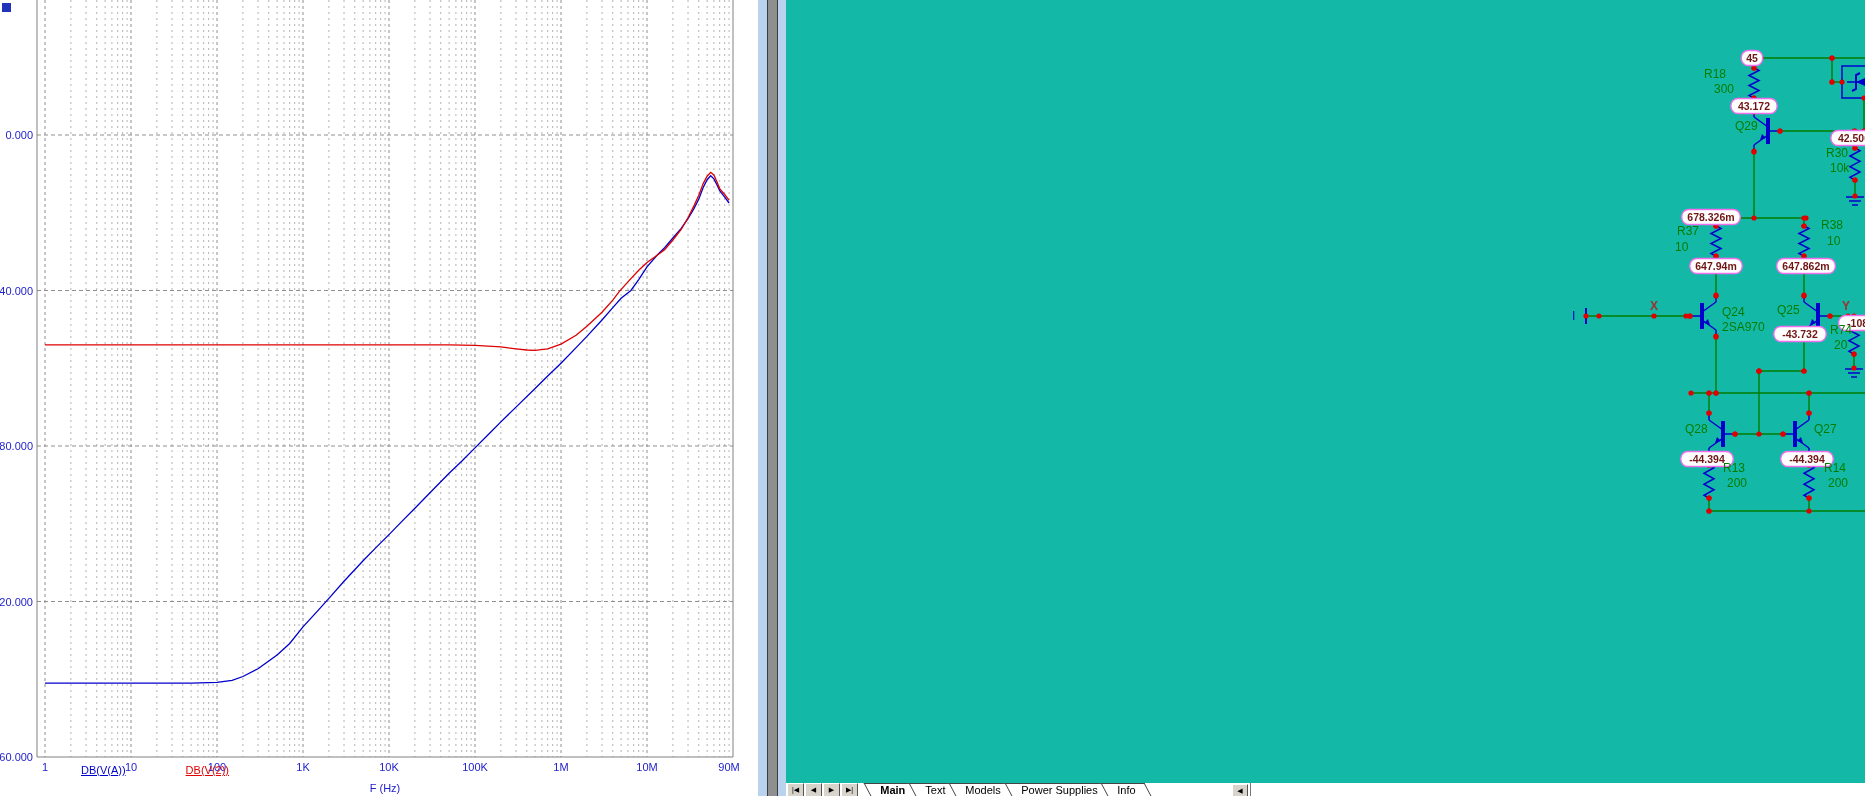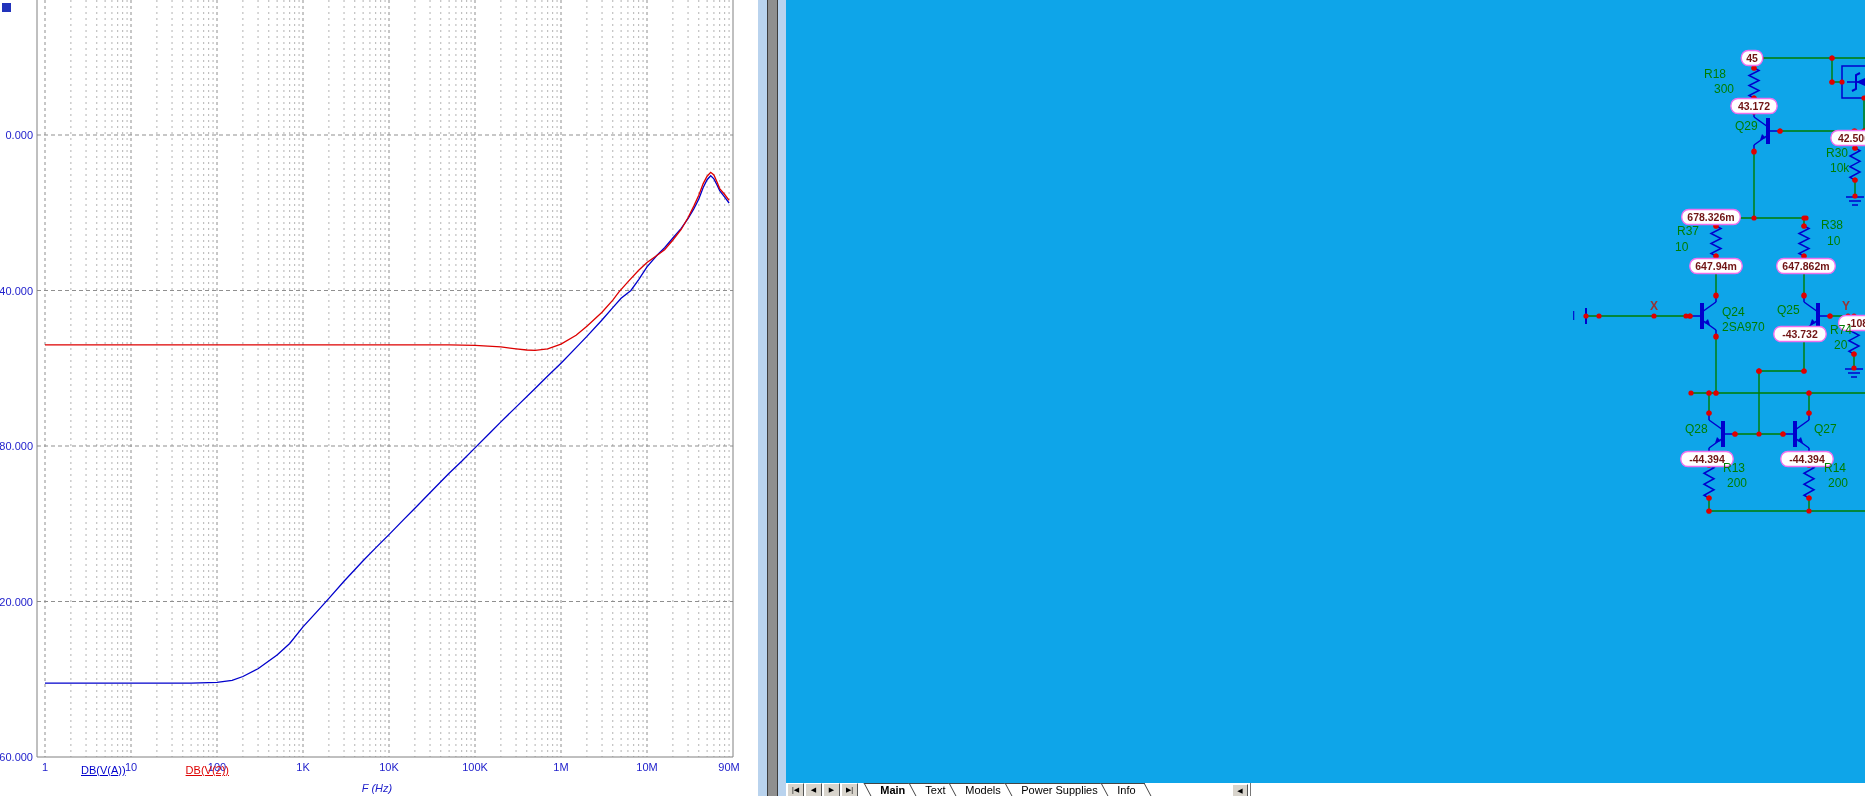--- a/index.html
+++ b/index.html
@@ -3,24 +3,24 @@
 <meta charset="utf-8">
 <style>
   html,body{margin:0;padding:0;background:#fff;font-family:"Liberation Sans",sans-serif;}
   #root{position:relative;width:1865px;height:796px;overflow:hidden;background:#fff;}
   #chart-pane{position:absolute;left:0;top:0;width:702px;height:796px;background:#fff;}
   #corner-chip{position:absolute;left:2px;top:3px;width:9px;height:9px;background:#2233bb;}
   #legend{position:absolute;left:43px;top:764px;font-size:11px;}
   #legend .lg{margin-right:22px;text-decoration:underline;cursor:pointer;padding-left:38px;}
   #lg-a{color:#0000cc;}
   #lg-b{color:#dd0000;}
-  #xlabel{position:absolute;left:292px;top:782px;width:170px;text-align:center;font-size:11px;color:#2222cc;font-style:italic;}
+  #xlabel{position:absolute;left:300px;top:782px;width:170px;text-align:center;font-size:11px;color:#2222cc;}
   #splitter{position:absolute;left:758px;top:0;width:28px;height:796px;background:#b9d3ee;}
   #splitter .bar{position:absolute;left:9px;top:0;width:9px;height:796px;background:#8f8f8f;border-left:1px solid #3c3c3c;border-right:1px solid #3c3c3c;}
-  #schem-pane{position:absolute;left:786px;top:0;width:1079px;height:796px;background:#0ea5e9;}
+  #schem-pane{position:absolute;left:786px;top:0;width:1079px;height:796px;background:#14b8a6;}
   #schem-svg{position:absolute;left:0;top:0;}
   #tabbar{position:absolute;left:786px;top:783px;width:1079px;height:13px;background:#ffffff;font-size:11px;white-space:nowrap;overflow:hidden;}
   .navbtn{display:inline-block;vertical-align:top;width:15px;height:12px;margin-left:1px;background:#d8d4cc;border:1px solid #555;border-top-color:#fff;border-left-color:#fff;text-align:center;font-size:7px;line-height:11px;color:#000;cursor:pointer;}
   .tab{display:inline-block;vertical-align:top;height:12px;padding:0 12px;border:1px solid #444;border-bottom:none;transform:skewX(28deg);background:#fff;margin-left:-6px;cursor:pointer;}
   .tab>span{display:inline-block;transform:skewX(-28deg);font-size:11px;line-height:12px;}
   .tab.active>span{font-weight:bold;}
   #tab-scroll{position:absolute;left:446px;top:0;}
   #scrollbtn{display:inline-block;width:14px;height:12px;background:#d8d4cc;border:1px solid #555;border-top-color:#fff;border-left-color:#fff;text-align:center;font-size:7px;line-height:11px;cursor:pointer;}
   #track-div{display:inline-block;width:1px;height:13px;background:#777;vertical-align:top;margin-left:2px;}
   text{font-family:"Liberation Sans",sans-serif;}

